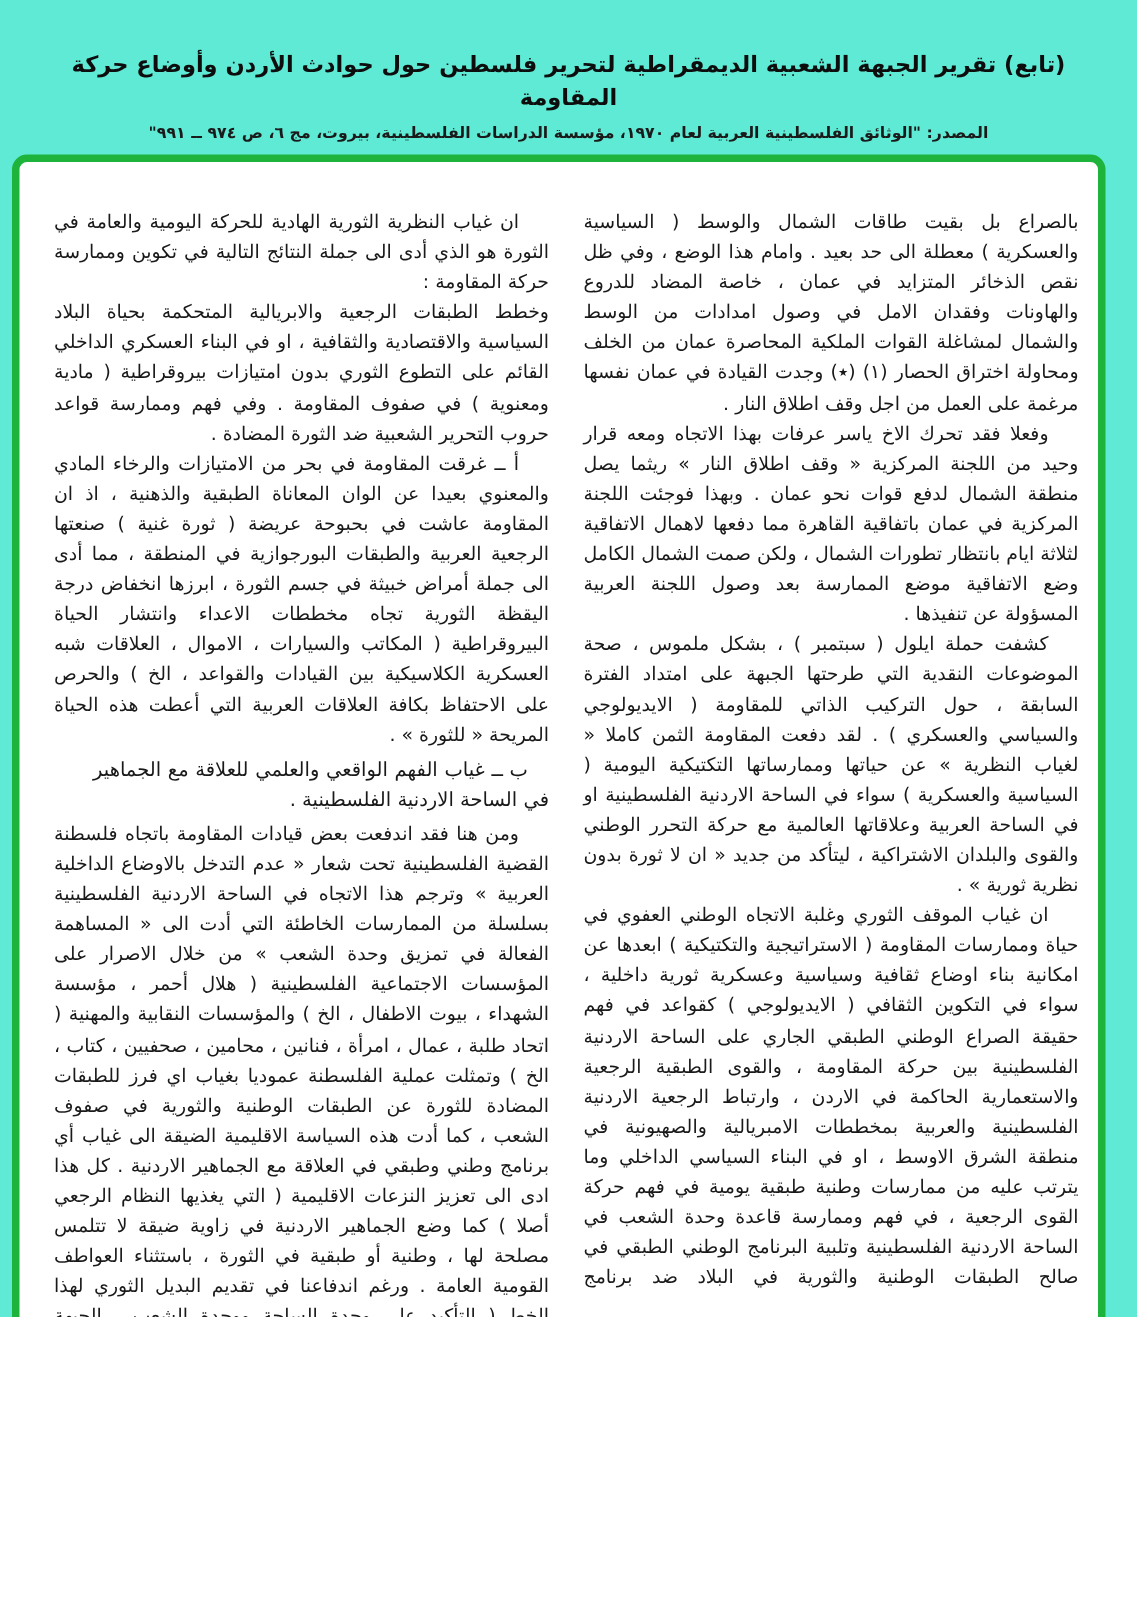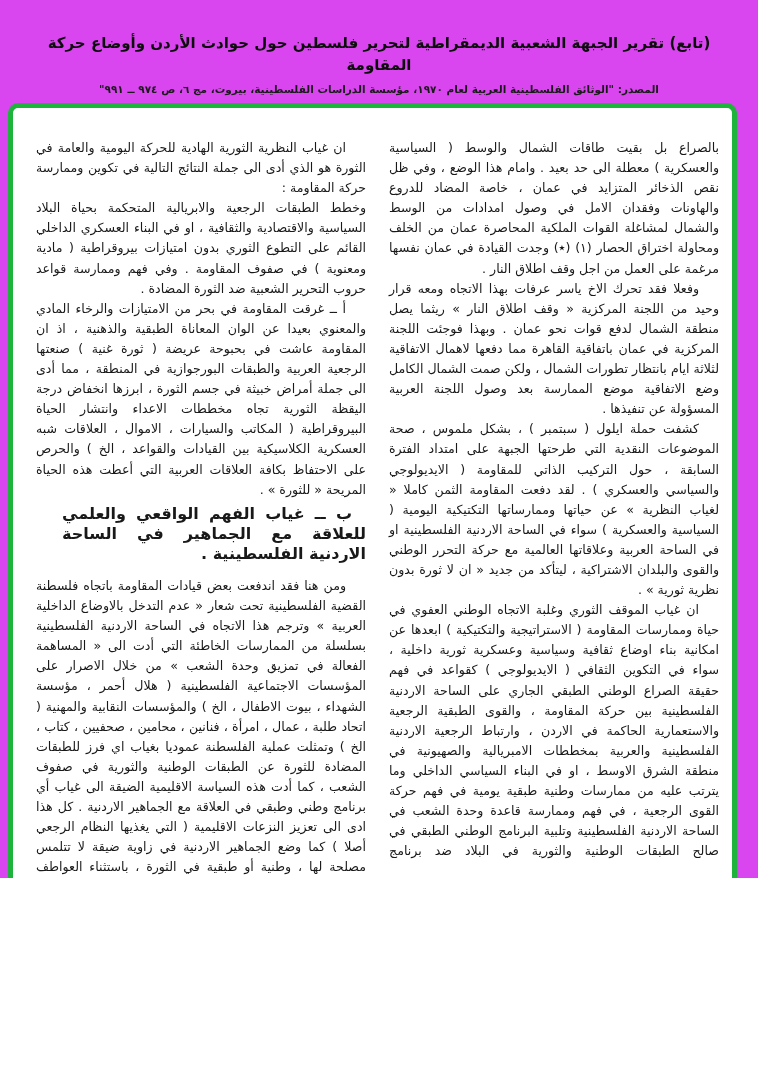--- a/index.html
+++ b/index.html
@@ -1,19 +1,19 @@
 <!DOCTYPE html>
 <html lang="ar" dir="rtl"><head>
 <meta charset="utf-8">
 <style>
   html,body { margin:0; padding:0; background:#ffffff; }
   .page {
     position:relative;
     width:758px; height:878px;
-    background:#d946ef;
+    background:#5eead4;
     font-family:"DejaVu Sans", sans-serif;
     direction:rtl;
     overflow:hidden;
     color:#161616;
   }
   .header { position:absolute; top:32px; left:0; right:0; text-align:center; }
   .doc-title {
     font-size:15px; font-weight:bold; color:#0d0d0d;
     line-height:22px; padding:0 28px;
   }
@@ -38,21 +38,21 @@
   }
   .col-right { right:13px; }
   .col-left  { left:23px; }
   .para { margin:0; text-indent:20px; }
   .para.first { text-indent:0; }
   .para.cont  { text-align-last:justify; }
   .heading-inline {
     margin:2px 0; font-weight:bold; text-indent:22px; font-size:12.8px;
   }
   .heading-block {
-    margin:4px 0 12px 0; font-weight:bold; font-size:16px;
+    margin:4px 0 2px 0; font-weight:normal; font-size:13px;
     text-indent:14px; padding-left:26px;
   }
   .footnote-divider {
     width:172px; height:0;
     border-top:2px solid #2a2a2a;
     margin:18px 6px 12px 0;
   }
   .footnote {
     margin:0; font-size:11.8px; line-height:19px; text-indent:0;
     padding-left:10px;

